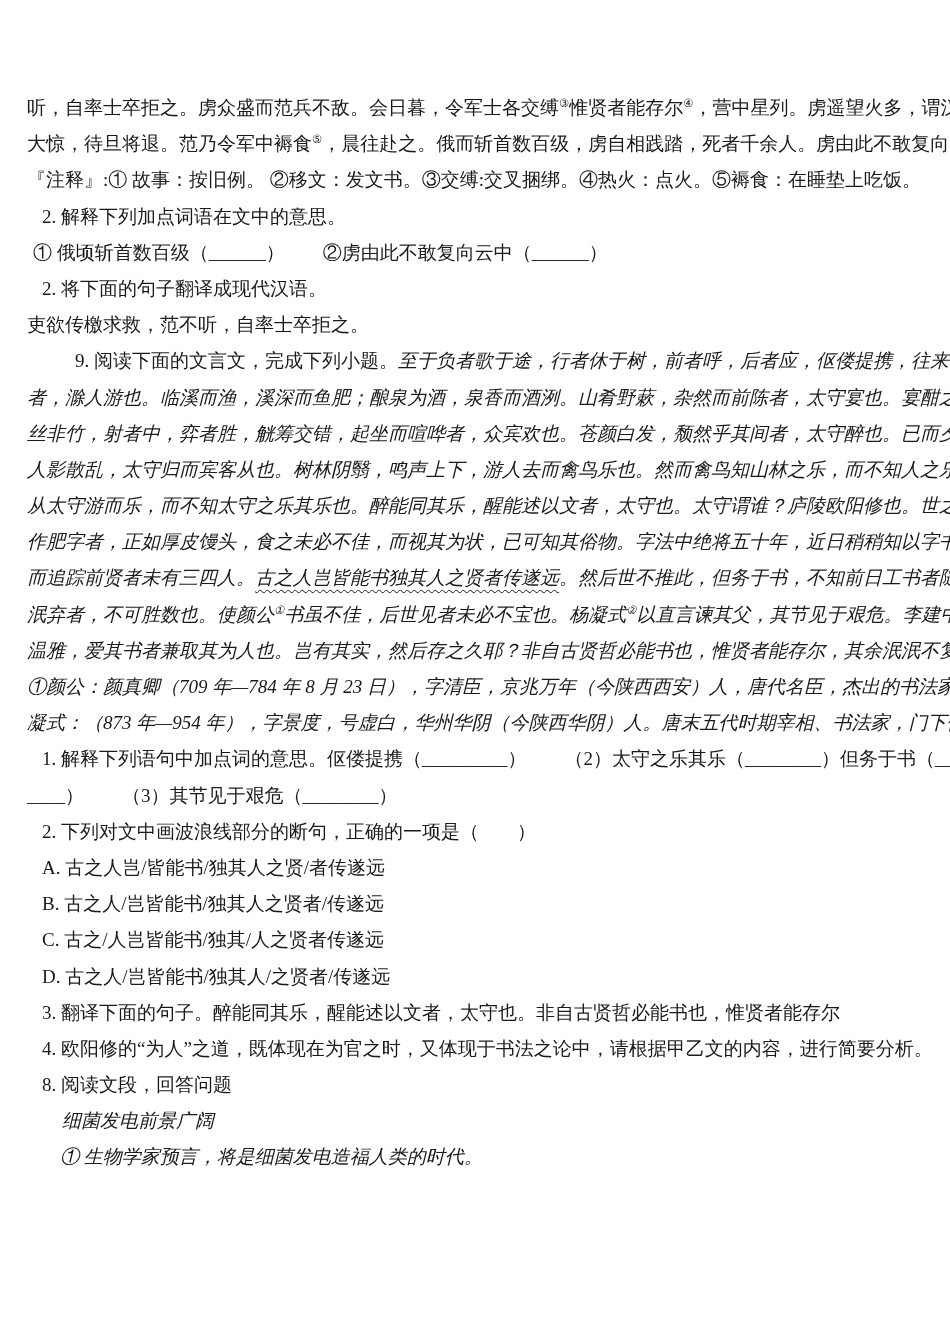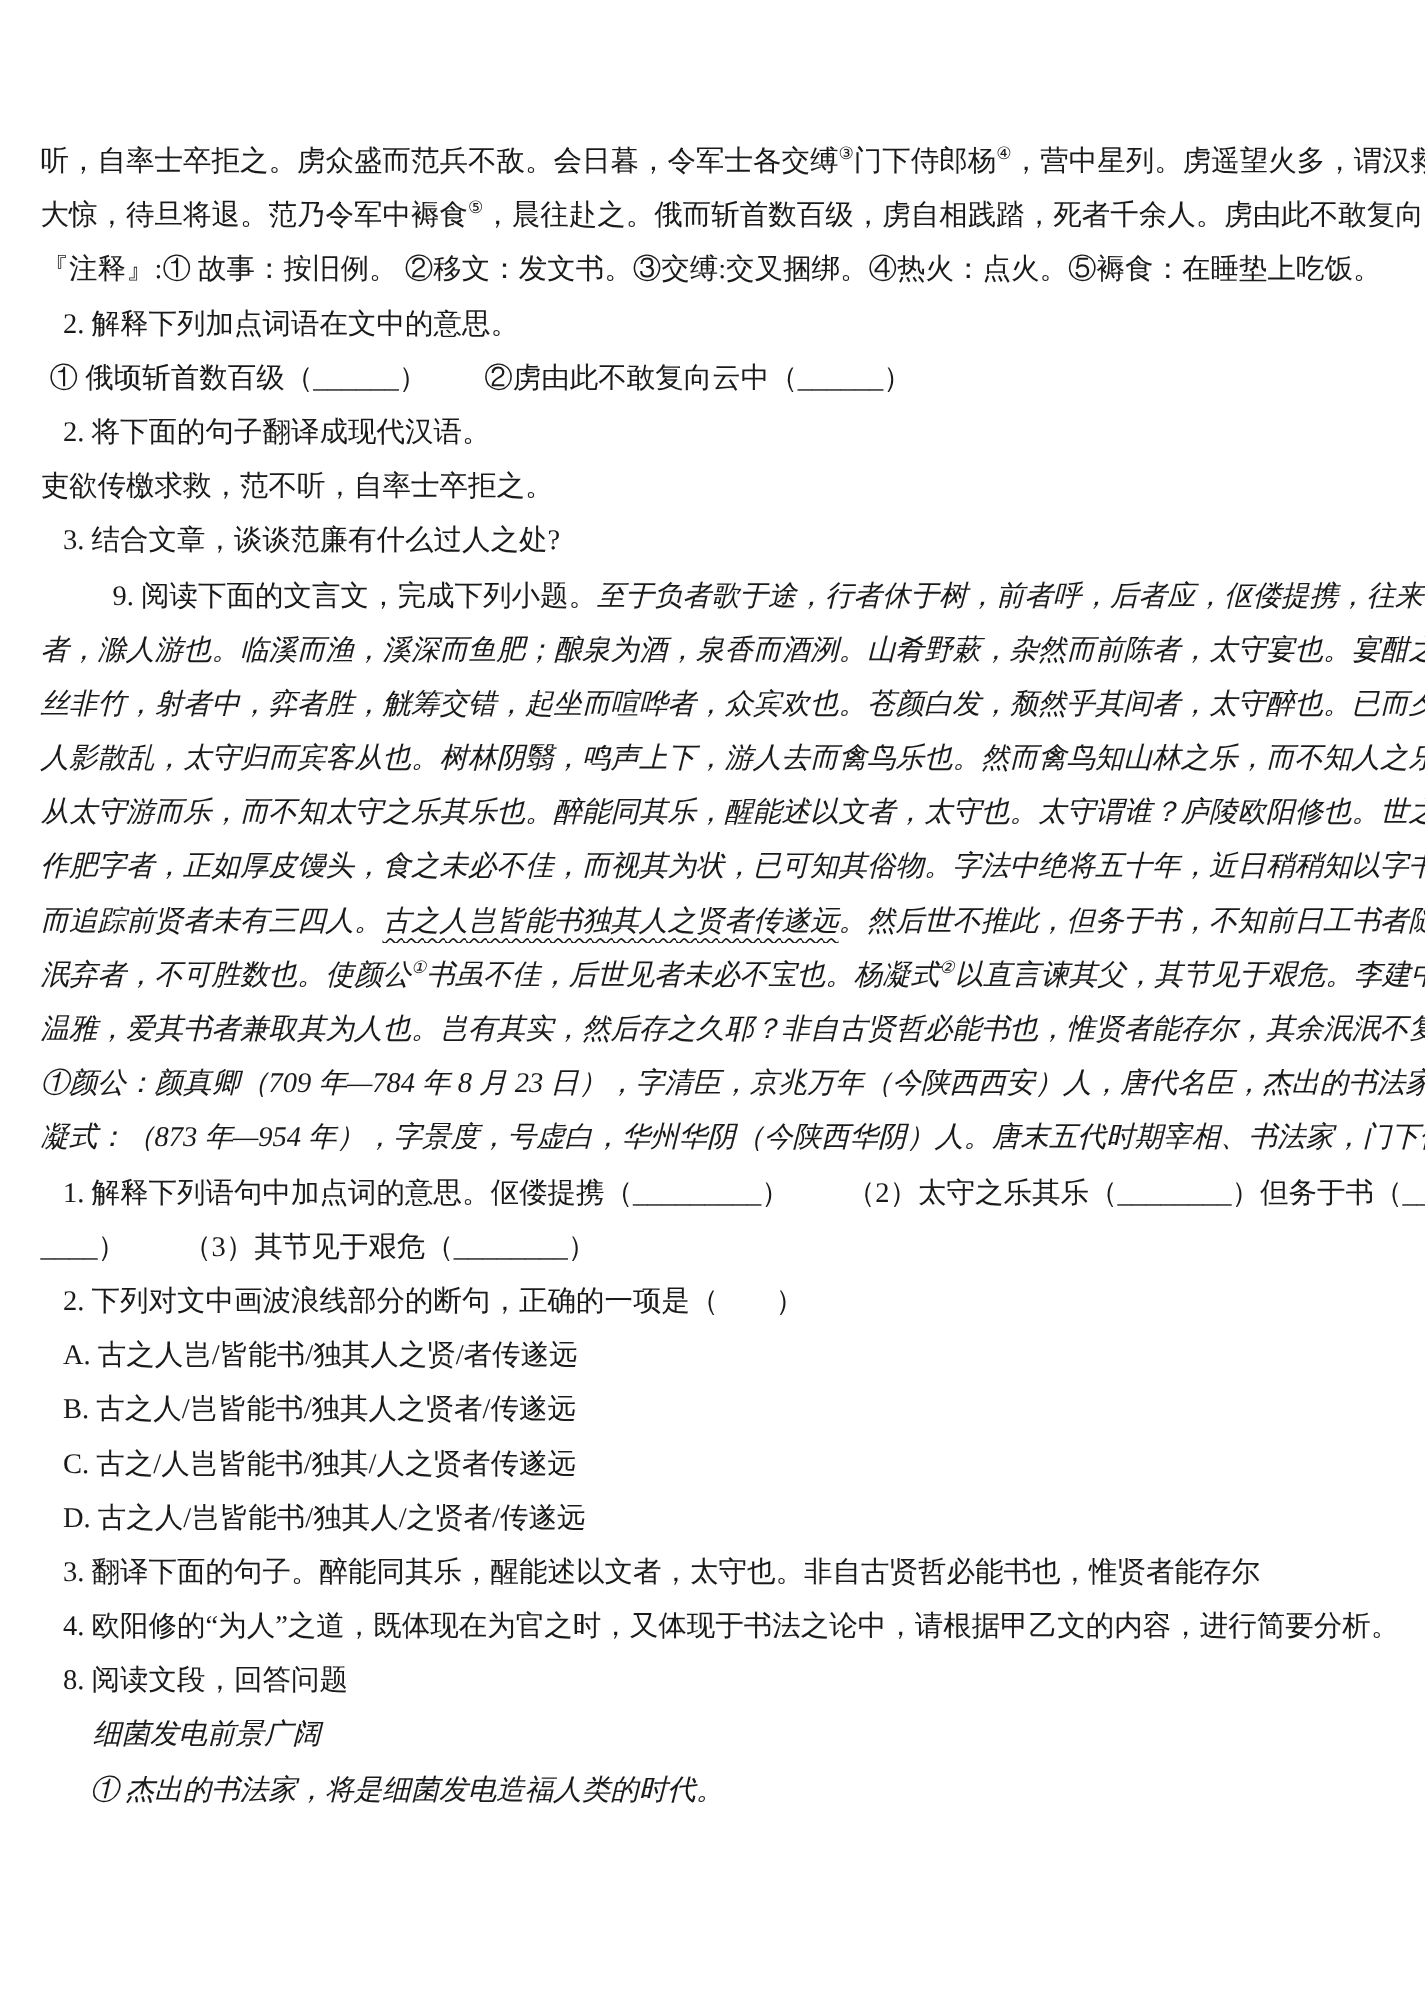--- a/index.html
+++ b/index.html
@@ -27,28 +27,27 @@
   .ind-t2   { padding-left:33px; }
   .kai  { font-style:italic; }
   .sup  { font-size:0.6em; vertical-align:super; line-height:0; }
   .wavy { text-decoration:underline wavy 1px; text-underline-offset:5px; }
 </style>
 </head>
 <body>
 
 <div class="page" style="background: rgb(255, 255, 255); color: rgb(26, 26, 26);">
   <div class="content">
-      <div class="line ind-base"><span>听，自率士卒拒之。虏众盛而范兵不敌。会日暮，令军士各交缚</span><span class="sup">③</span><span>门下侍郎杨</span><span class="sup">④</span><span>，营中星列。虏遥望火多，谓汉救兵至，</span></div>
+      <div class="line ind-base"><span>听，自率士卒拒之。虏众盛而范兵不敌。会日暮，令军士各交缚</span><span class="sup">③</span><span>惟贤者能存尔</span><span class="sup">④</span><span>，营中星列。虏遥望火多，谓汉救兵至，</span></div>
       <div class="line ind-base"><span>大惊，待旦将退。范乃令军中褥食</span><span class="sup">⑤</span><span>，晨往赴之。俄而斩首数百级，虏自相践踏，死者千余人。虏由此不敢复向云中。</span></div>
       <div class="line ind-base"><span>『注释』:① 故事：按旧例。 ②移文：发文书。③交缚:交叉捆绑。④热火：点火。⑤褥食：在睡垫上吃饭。</span></div>
       <div class="line ind-item"><span>2. 解释下列加点词语在文中的意思。</span></div>
       <div class="line ind-sub"><span>① 俄顷斩首数百级（______）　　②虏由此不敢复向云中（______）</span></div>
       <div class="line ind-item"><span>2. 将下面的句子翻译成现代汉语。</span></div>
       <div class="line ind-base"><span>吏欲传檄求救，范不听，自率士卒拒之。</span></div>
-      <div class="line ind-item"><span>3. 结合文章，谈谈范廉有什么过人之处?</span></div>
       <div class="line ind-para"><span>9. 阅读下面的文言文，完成下列小题。</span><span class="kai">至于负者歌于途，行者休于树，前者呼，后者应，伛偻提携，往来而不绝</span></div>
       <div class="line ind-base"><span class="kai">者，滁人游也。临溪而渔，溪深而鱼肥；酿泉为酒，泉香而酒洌。山肴野蔌，杂然而前陈者，太守宴也。宴酣之乐，非</span></div>
       <div class="line ind-base"><span class="kai">丝非竹，射者中，弈者胜，觥筹交错，起坐而喧哗者，众宾欢也。苍颜白发，颓然乎其间者，太守醉也。已而夕阳在山，</span></div>
       <div class="line ind-base"><span class="kai">人影散乱，太守归而宾客从也。树林阴翳，鸣声上下，游人去而禽鸟乐也。然而禽鸟知山林之乐，而不知人之乐；人知</span></div>
       <div class="line ind-base"><span class="kai">从太守游而乐，而不知太守之乐其乐也。醉能同其乐，醒能述以文者，太守也。太守谓谁？庐陵欧阳修也。世之人有喜</span></div>
       <div class="line ind-base"><span class="kai">作肥字者，正如厚皮馒头，食之未必不佳，而视其为状，已可知其俗物。字法中绝将五十年，近日稍稍知以字书为贵，</span></div>
       <div class="line ind-base"><span class="kai">而追踪前贤者未有三四人。</span><span class="kai wavy">古之人岂皆能书独其人之贤者传遂远</span><span class="kai">。然后世不推此，但务于书，不知前日工书者随纸与墨</span></div>
       <div class="line ind-base"><span class="kai">泯弃者，不可胜数也。使颜公</span><span class="sup kai">①</span><span class="kai">书虽不佳，后世见者未必不宝也。杨凝式</span><span class="sup kai">②</span><span class="kai">以直言谏其父，其节见于艰危。李建中</span></div>
       <div class="line ind-base"><span class="kai">温雅，爱其书者兼取其为人也。岂有其实，然后存之久耶？非自古贤哲必能书也，惟贤者能存尔，其余泯泯不复见尔。</span></div>
       <div class="line ind-base"><span class="kai">①颜公：颜真卿（709 年—784 年 8 月 23 日），字清臣，京兆万年（今陕西西安）人，唐代名臣，杰出的书法家。②杨</span></div>
@@ -57,15 +56,15 @@
       <div class="line ind-base"><span>____）　　（3）其节见于艰危（________）</span></div>
       <div class="line ind-item"><span>2. 下列对文中画波浪线部分的断句，正确的一项是（　　）</span></div>
       <div class="line ind-item"><span>A. 古之人岂/皆能书/独其人之贤/者传遂远</span></div>
       <div class="line ind-item"><span>B. 古之人/岂皆能书/独其人之贤者/传遂远</span></div>
       <div class="line ind-item"><span>C. 古之/人岂皆能书/独其/人之贤者传遂远</span></div>
       <div class="line ind-item"><span>D. 古之人/岂皆能书/独其人/之贤者/传遂远</span></div>
       <div class="line ind-item"><span>3. 翻译下面的句子。醉能同其乐，醒能述以文者，太守也。非自古贤哲必能书也，惟贤者能存尔</span></div>
       <div class="line ind-item"><span>4. 欧阳修的“为人”之道，既体现在为官之时，又体现于书法之论中，请根据甲乙文的内容，进行简要分析。</span></div>
       <div class="line ind-item"><span>8. 阅读文段，回答问题</span></div>
       <div class="line ind-t1"><span class="kai">细菌发电前景广阔</span></div>
-      <div class="line ind-t2"><span class="kai">① 杰出的书法家，将是细菌发电造福人类的时代。</span></div>
+      <div class="line ind-t2"><span class="kai">① 生物学家预言，将是细菌发电造福人类的时代。</span></div>
     </div>
 </div>
 
 </body></html>

